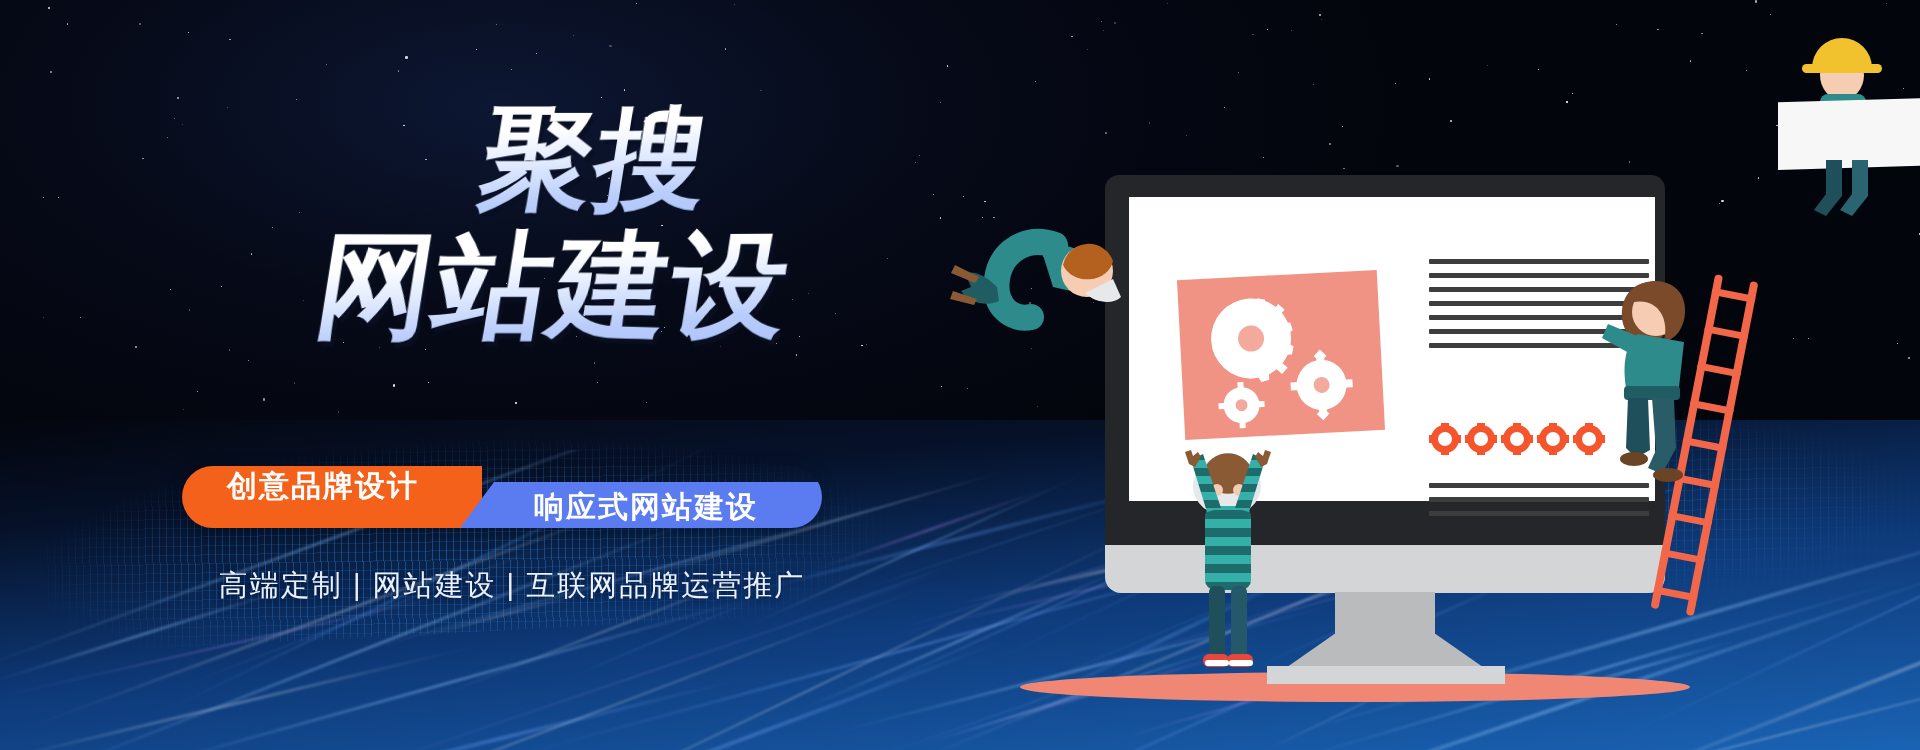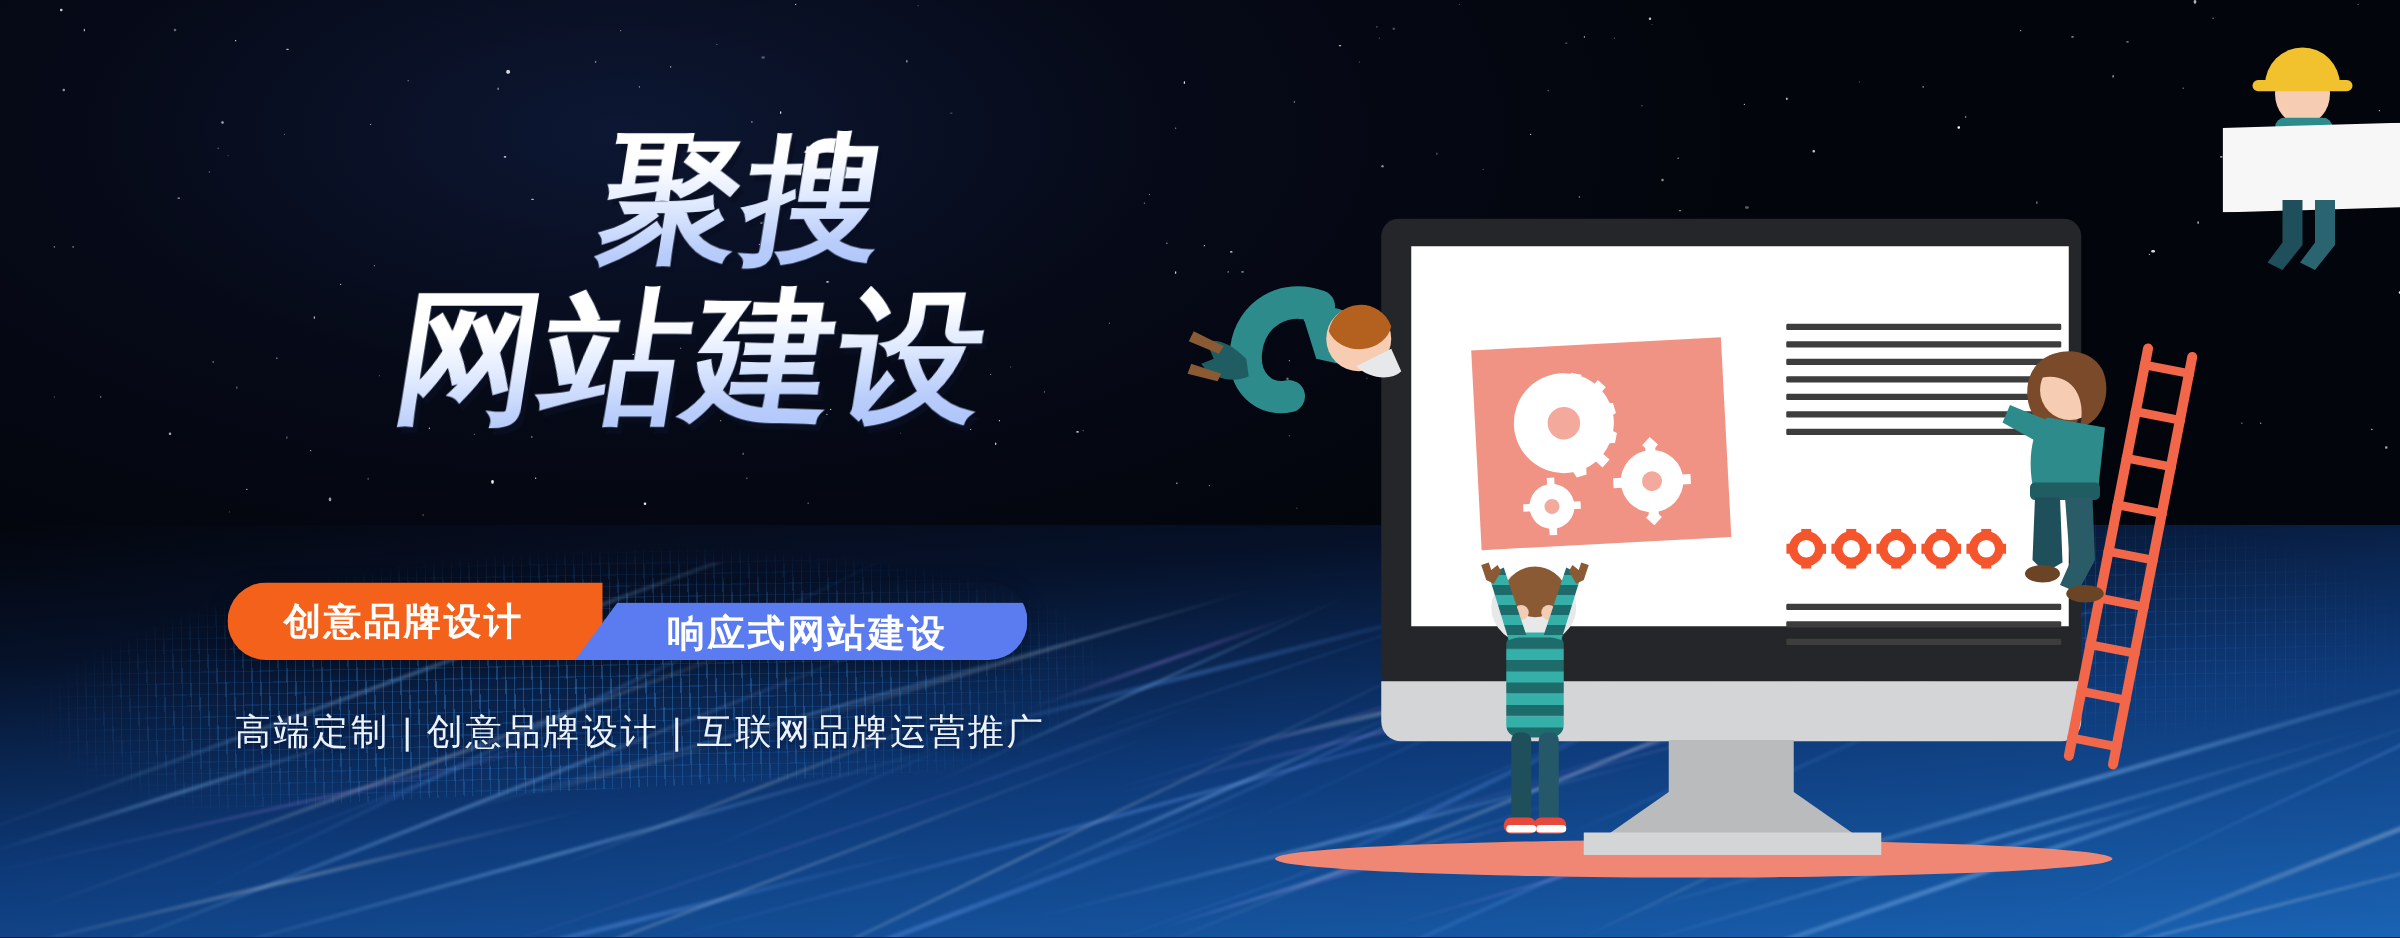--- a/index.html
+++ b/index.html
@@ -60,21 +60,21 @@
   .ttl1{font-size:112px; text-align:right; padding-right:190px;}
   .ttl2{font-size:116px; text-align:right; padding-right:110px; margin-top:12px;}
 
   
   .pill{
     position:absolute; left:182px; top:466px; height:62px; width:640px;
     display:flex; align-items:stretch; border-radius:31px; overflow:hidden;
     box-shadow:0 4px 16px rgba(0,0,0,.35);
   }
   .pill-left{
-    background:#f4611a; flex:0 0 300px; display:flex; align-items:center; justify-content:center;
+    background:#f4611a; flex:0 0 300px; display:flex; align-items:flex-start; justify-content:center;
     padding-right:18px;
   }
   .pill-right{
     background:#5b7cf0; flex:1; display:flex; align-items:flex-end; justify-content:center;
     margin-left:-22px; clip-path:polygon(34px 0,100% 0,100% 100%,0 100%);
     padding-left:10px;
     margin-top:16px;
   }
   .pill span{
     color:#fff; font-size:30px; font-weight:bold; letter-spacing:2px;
@@ -419,21 +419,21 @@
 
   <div class="pill">
     <div class="pill-left">
       <span>创意品牌设计</span>
     </div>
     <div class="pill-right">
       <span>响应式网站建设</span>
     </div>
   </div>
 
-  <div class="tagline">高端定制 | 创意品牌设计 | 互联网品牌运营推广</div>
+  <div class="tagline">高端定制 | 网站建设 | 互联网品牌运营推广</div>
 
   <div class="illu">
 
     <div class="ground"></div>
 
     <div class="monitor-body">
       <div class="monitor-screen">
 
 
         <div class="pink-card">

